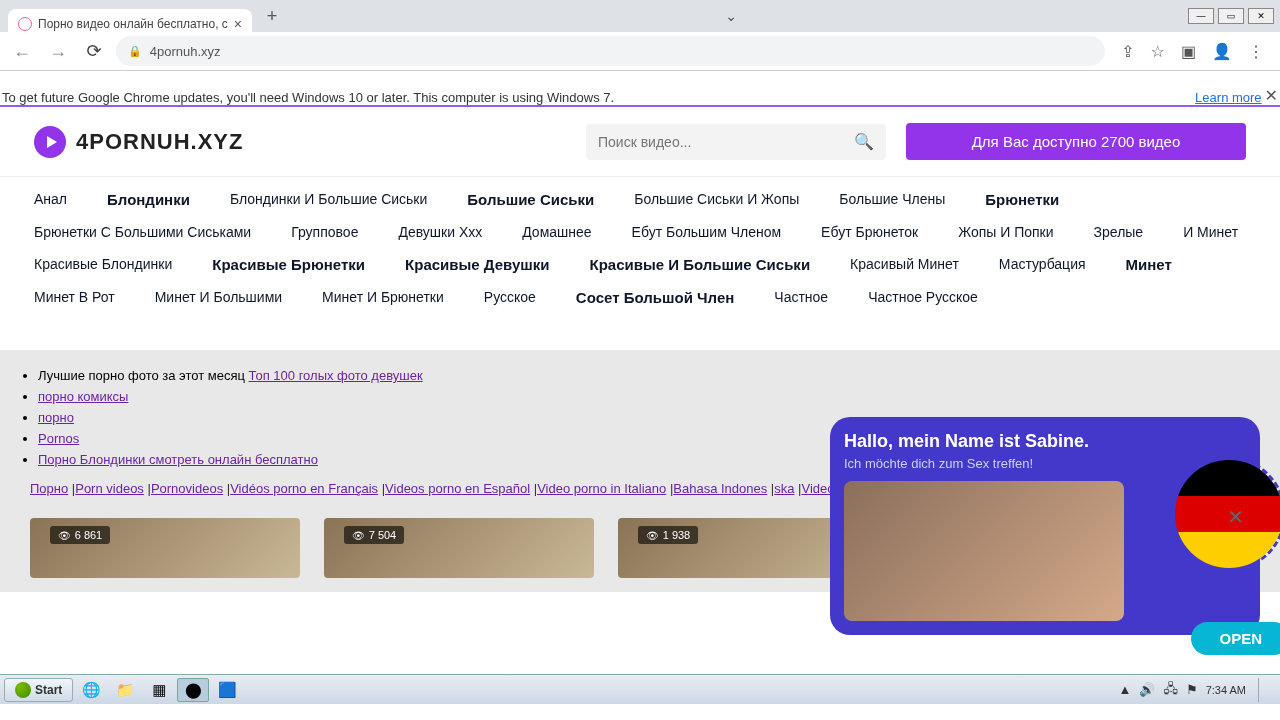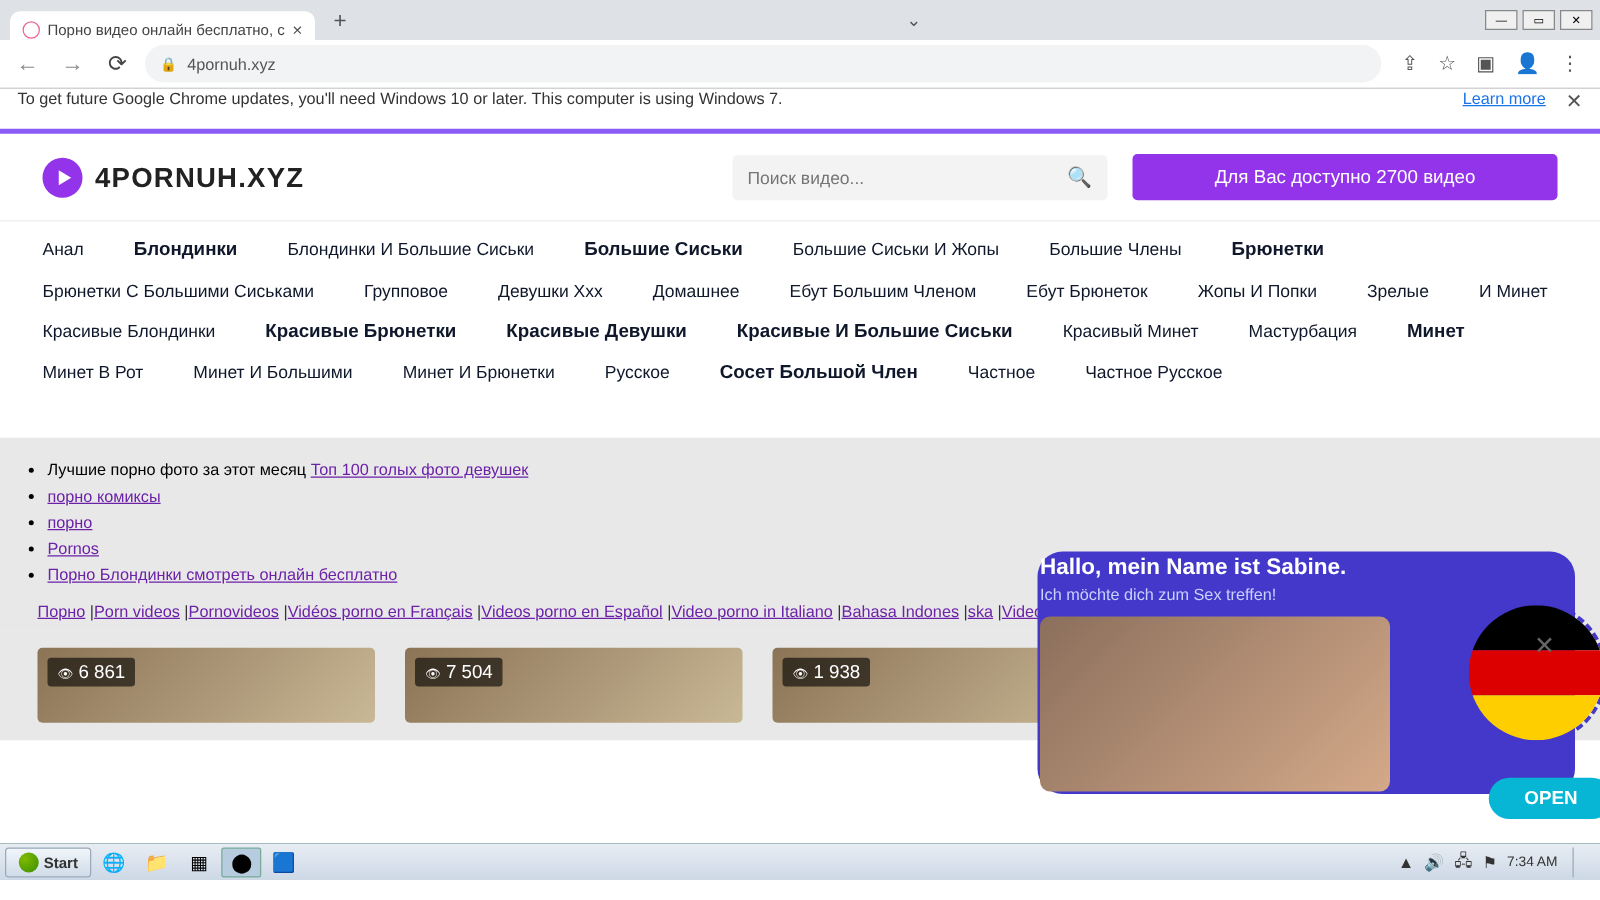--- a/index.html
+++ b/index.html
@@ -16,22 +16,22 @@
 .win-btn{width:26px;height:16px;border:1px solid #888;background:#f0f0f0;font-size:9px;display:flex;align-items:center;justify-content:center;cursor:pointer}
 .chevron-down{margin-left:auto;margin-right:12px;font-size:14px;color:#555;cursor:pointer}
 .addr-bar{display:flex;align-items:center;height:38px;background:#fff;padding:0 8px;gap:8px}
 .nav-btn{width:28px;height:28px;display:flex;align-items:center;justify-content:center;color:#888;cursor:pointer;font-size:18px;border-radius:50%}
 .nav-btn.active{color:#444}
 .url-field{flex:1;display:flex;align-items:center;background:#f1f3f4;border-radius:16px;height:30px;padding:0 12px;gap:8px;font-size:13px;color:#555}
 .lock-icon{font-size:11px;color:#666}
 .addr-icons{display:flex;gap:16px;padding:0 8px;align-items:center;color:#555}
 .addr-icons span{cursor:pointer;font-size:16px}
 
-.info-bar{height:36px;border-bottom:4px solid #8b5cf6;display:flex;align-items:flex-start;padding:0 14px;font-size:13px;color:#333}
-.info-bar .learn{margin-left:auto;color:#1a73e8;text-decoration:underline;cursor:pointer;margin-right:16px}
+.info-bar{height:36px;border-bottom:2px solid #8b5cf6;display:flex;align-items:flex-end;padding:0 2px;font-size:13px;color:#333}
+.info-bar .learn{margin-left:auto;color:#1a73e8;text-decoration:underline;cursor:pointer;margin-right:3px}
 .info-bar .dismiss{font-size:16px;color:#555;cursor:pointer}
 
 .page{height:576px;overflow:auto;position:relative;background:#fff}
 .site-header{display:flex;align-items:center;padding:16px 34px;gap:20px}
 .logo-wrap{display:flex;align-items:center;gap:10px}
 .logo-play{width:32px;height:32px;background:#9333ea;border-radius:50%;display:flex;align-items:center;justify-content:center}
 .logo-play::after{content:"";border-left:10px solid #fff;border-top:6px solid transparent;border-bottom:6px solid transparent;margin-left:3px}
 .logo-text{font-size:22px;font-weight:900;letter-spacing:1px;color:#222}
 .search-box{margin-left:auto;width:300px;height:36px;background:#f3f3f3;border-radius:4px;display:flex;align-items:center;padding:0 12px}
 .search-box input{flex:1;border:none;background:transparent;outline:none;font-size:14px;color:#333}
@@ -40,24 +40,24 @@
 .cat-nav{border-top:1px solid #eee;padding:14px 34px;display:flex;flex-wrap:wrap;gap:16px 40px}
 .cat-link{color:#0f172a;cursor:pointer;font-size:14px;white-space:nowrap}
 .cat-link.bold{font-weight:700;font-size:15px}
 .gray-section{background:#e8e8e8;margin-top:30px;padding:18px 30px 8px;position:relative}
 .bullets{list-style:disc;margin-left:8px}
 .bullets li{margin-bottom:6px;font-size:13px}
 .bullets a,.lang-links a{color:#6b21a8;text-decoration:underline;cursor:pointer}
 .lang-links{margin-top:14px;font-size:13px;color:#333}
 .video-grid{display:flex;gap:24px;padding:14px 30px;background:#e8e8e8}
 .video-card{width:270px;height:60px;background:linear-gradient(135deg,#8b7355,#c9b896);border-radius:4px;position:relative;overflow:hidden}
-.view-badge{position:absolute;top:8px;left:8px;background:rgba(0,0,0,.6);color:#fff;padding:3px 8px;border-radius:3px;font-size:15px;display:flex;gap:4px}
+.view-badge{position:absolute;top:8px;left:20px;background:rgba(0,0,0,.6);color:#fff;padding:3px 8px;border-radius:3px;font-size:11px;display:flex;gap:4px}
 .eye::before{content:"👁";font-size:10px}
 
-.ad-overlay{position:absolute;right:20px;bottom:48px;width:430px;background:#4338ca;border-radius:20px;padding:2px;color:#fff;z-index:50;display:flex;gap:12px}
+.ad-overlay{position:absolute;right:20px;bottom:48px;width:430px;background:#4338ca;border-radius:20px;padding:14px;color:#fff;z-index:50;display:flex;gap:12px}
 .ad-left{flex:1}
 .ad-title{font-size:18px;font-weight:700;margin-bottom:4px}
 .ad-sub{font-size:13px;color:#c7d2fe;margin-bottom:10px}
 .ad-img{width:280px;height:140px;background:linear-gradient(135deg,#8b6f5c,#d4a989);border-radius:8px}
 .flag-circle{position:absolute;right:-26px;top:40px;width:114px;height:114px;border-radius:50%;border:3px dashed #4338ca;overflow:hidden;display:flex;flex-direction:column}
 .flag-stripe{flex:1}
 .open-btn{position:absolute;right:-30px;bottom:-20px;background:#06b6d4;color:#fff;font-weight:700;padding:8px 28px;border-radius:18px;cursor:pointer;font-size:15px}
 .watermark{position:absolute;right:20px;bottom:14px;font-size:28px;color:rgba(255,255,255,.5);font-weight:700;letter-spacing:2px;display:flex;align-items:center;gap:6px;z-index:40}
 .watermark .tri{width:0;height:0;border-left:16px solid rgba(255,255,255,.5);border-top:10px solid transparent;border-bottom:10px solid transparent}
 

